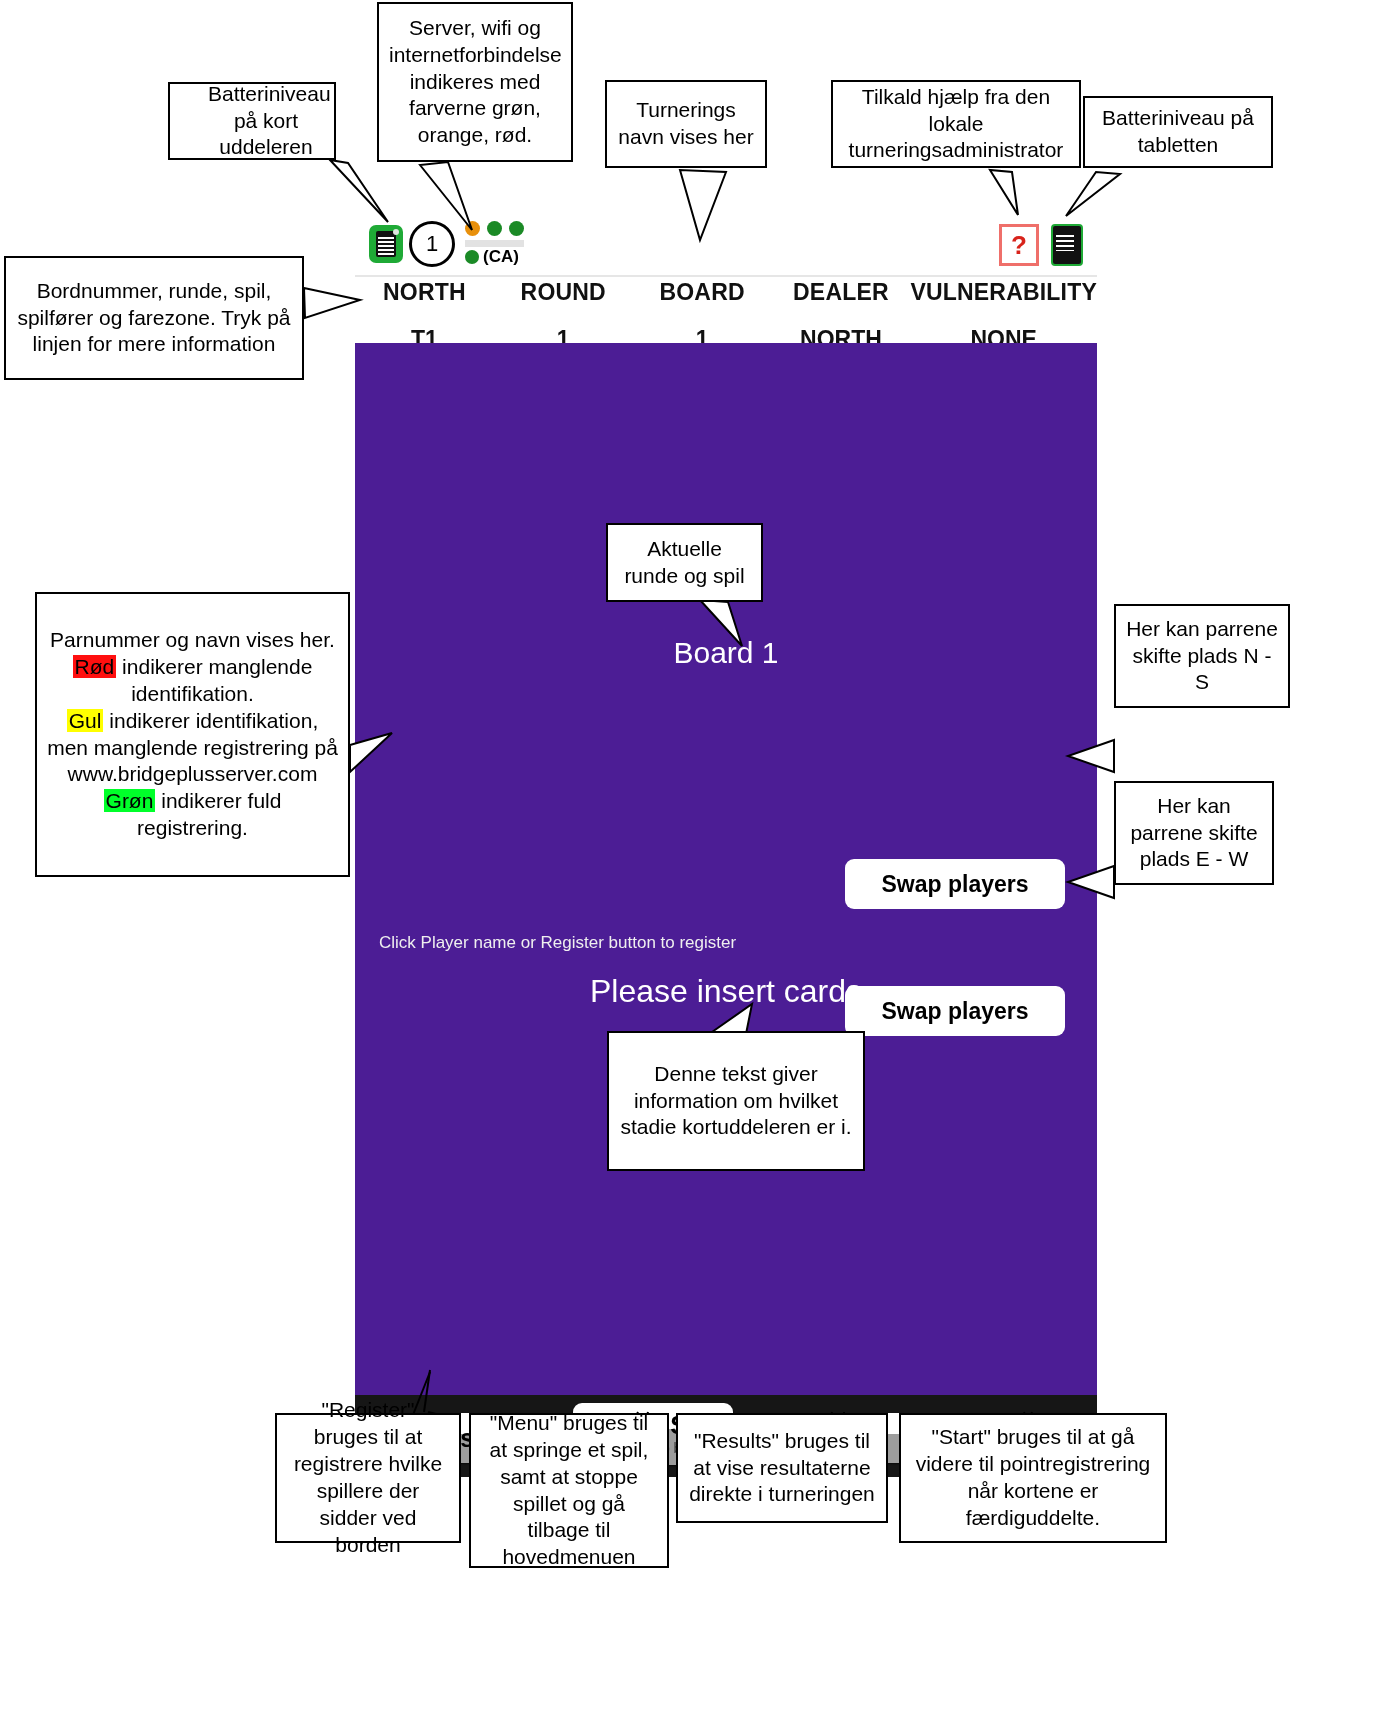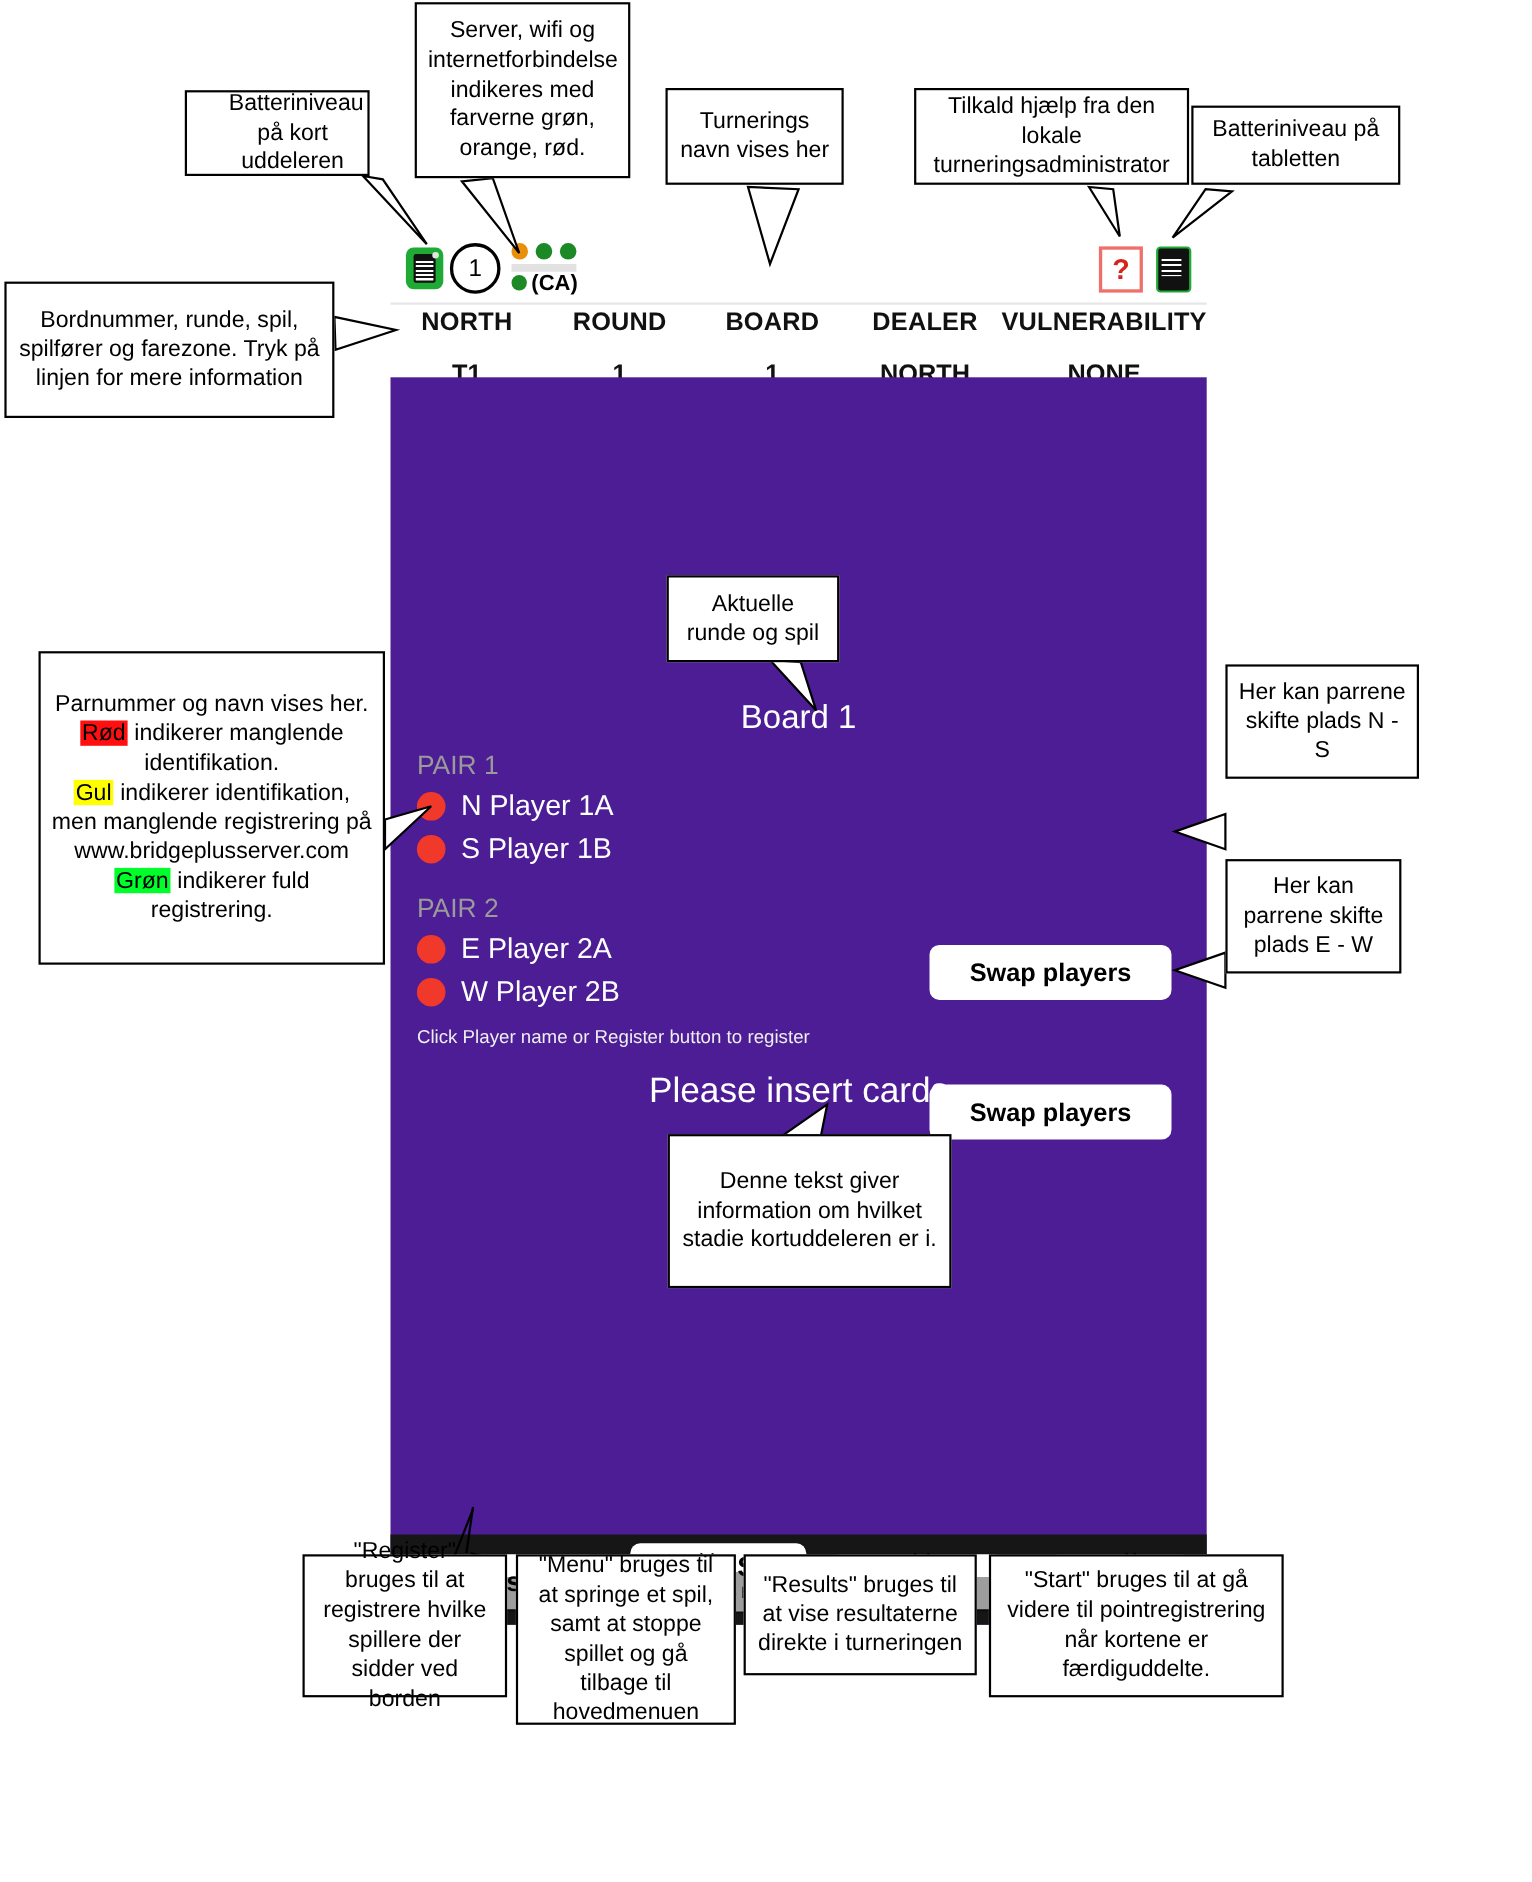--- a/index.html
+++ b/index.html
@@ -58,21 +58,21 @@
     font-size:22px;font-weight:400;color:#000;
   }
 
   .conn{position:relative;width:62px;height:46px;margin-left:4px;}
   .conn .dot{position:absolute;width:15px;height:15px;border-radius:50%;}
   .conn .d1{left:0px;top:0px;background:#e8900c;}
   .conn .d2{left:22px;top:0px;background:#1b8a26;}
   .conn .d3{left:44px;top:0px;background:#1b8a26;}
   .conn .bar{position:absolute;left:0;top:19px;width:59px;height:7px;background:#e2e2e2;}
   .conn .d4{left:0px;top:29px;background:#1b8a26;width:14px;height:14px;}
-  .conn .ca{position:absolute;left:18px;top:26px;font-size:20px;font-weight:bold;color:#000;}
+  .conn .ca{position:absolute;left:18px;top:26px;font-size:17px;font-weight:bold;color:#000;}
 
   .tourname{font-size:26px;color:#000;margin-left:16px;white-space:nowrap;}
 
   .tb-right{position:absolute;right:14px;top:11px;display:flex;align-items:center;gap:12px;}
   .help-btn{
     width:34px;height:36px;border:3px solid #ef6f6a;background:#fff;
     display:flex;align-items:center;justify-content:center;
     color:#d8231b;font-size:26px;font-weight:bold;line-height:1;
   }
   .batt-tablet{
@@ -292,40 +292,20 @@
     <div class="infocol">
       <div class="k">VULNERABILITY</div>
       <div class="v">NONE</div>
     </div>
   </div>
 
   <div class="screen">
 
     <div class="board-label">Board 1</div>
 
-    <div class="pairs">
-      <div class="pair-head">PAIR 1</div>
-      <div class="player">
-        <span class="pdot"></span>
-        <span class="pname">N Player 1A</span>
-      </div>
-      <div class="player">
-        <span class="pdot"></span>
-        <span class="pname">S Player 1B</span>
-      </div>
-      <div class="pair-head second">PAIR 2</div>
-      <div class="player">
-        <span class="pdot"></span>
-        <span class="pname">E Player 2A</span>
-      </div>
-      <div class="player">
-        <span class="pdot"></span>
-        <span class="pname">W Player 2B</span>
-      </div>
-    </div>
 
     <div class="hint">Click Player name or Register button to register</div>
     <div class="insert">Please insert cards</div>
 
     <div class="swap s1">Swap players</div>
     <div class="swap s2">Swap players</div>
 
     <div class="btnbar">
       <div class="navbtn b-register">
         <span class="lbl">Register</span>

